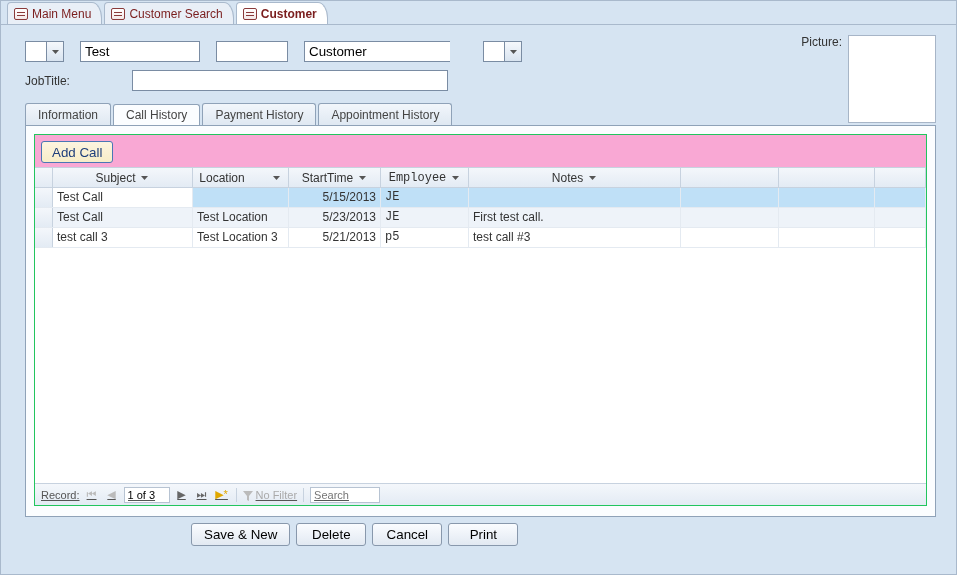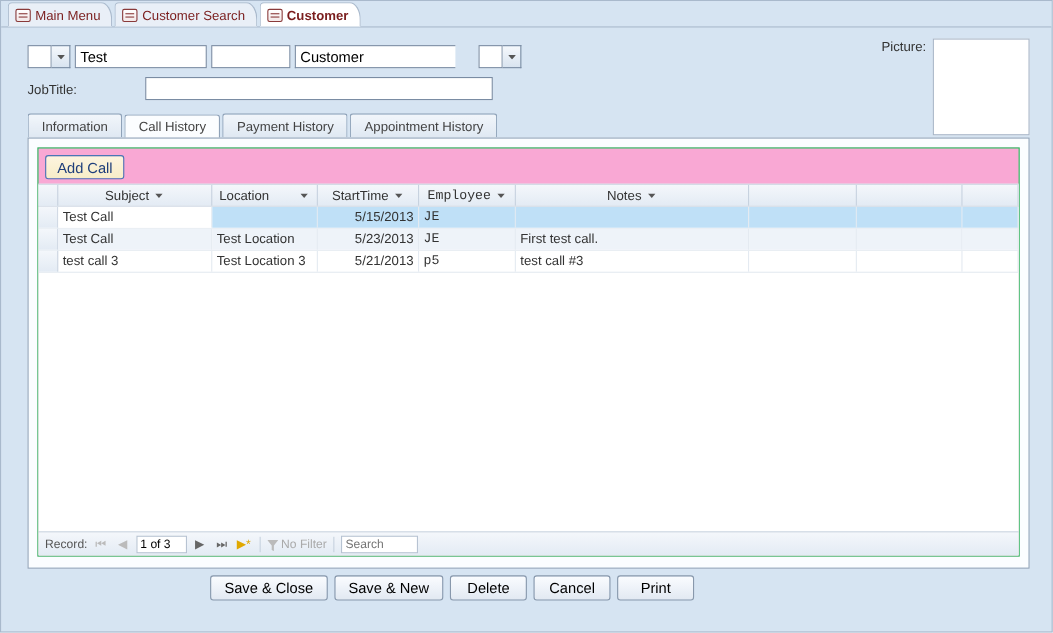--- a/index.html
+++ b/index.html
@@ -60,21 +60,21 @@
   .form-icon::after  { top: 6px; }
 
   
   .header-area {
     padding: 16px 20px 8px 24px;
     position: relative;
   }
   .header-row1 {
     display: flex;
     align-items: center;
-    gap: 4px;
+    gap: 16px;
   }
   .combo-small {
     width: 22px; height: 21px;
     background: #fff;
     border: 1px solid #7a8ca3;
   }
   .dd {
     width: 17px; height: 21px;
     border: 1px solid #7a8ca3;
     border-left: none;
@@ -237,20 +237,21 @@
   .recnav {
     height: 22px;
     border-top: 1px solid #c7d2df;
     background: linear-gradient(#f4f7fb,#e3ebf4);
     display: flex;
     align-items: center;
     gap: 4px;
     padding: 0 6px;
     font-size: 11px;
     color: #555;
+    text-decoration: underline;
   }
   .recnav .navbtn {
     width: 16px; height: 16px;
     display: flex; align-items: center; justify-content: center;
     cursor: pointer;
     color: #666;
   }
   .recnav .navbtn.disabled { color: #bbb; cursor: default; }
   .recnav input.recpos {
     width: 46px; height: 16px;
@@ -464,18 +465,17 @@
           <span class="sep"></span>
           <input class="search" placeholder="Search" style="">
         </div>
       </div>
     </div>
 
   </div>
 </div>
 
 <div class="footer-buttons">
-  <button class="fbtn">Save &amp; Close</button>
   <button class="fbtn">Save &amp; New</button>
   <button class="fbtn" style="width:70px">Delete</button>
   <button class="fbtn" style="width:70px">Cancel</button>
   <button class="fbtn" style="width:70px">Print</button>
 </div>
 
 </body></html>

